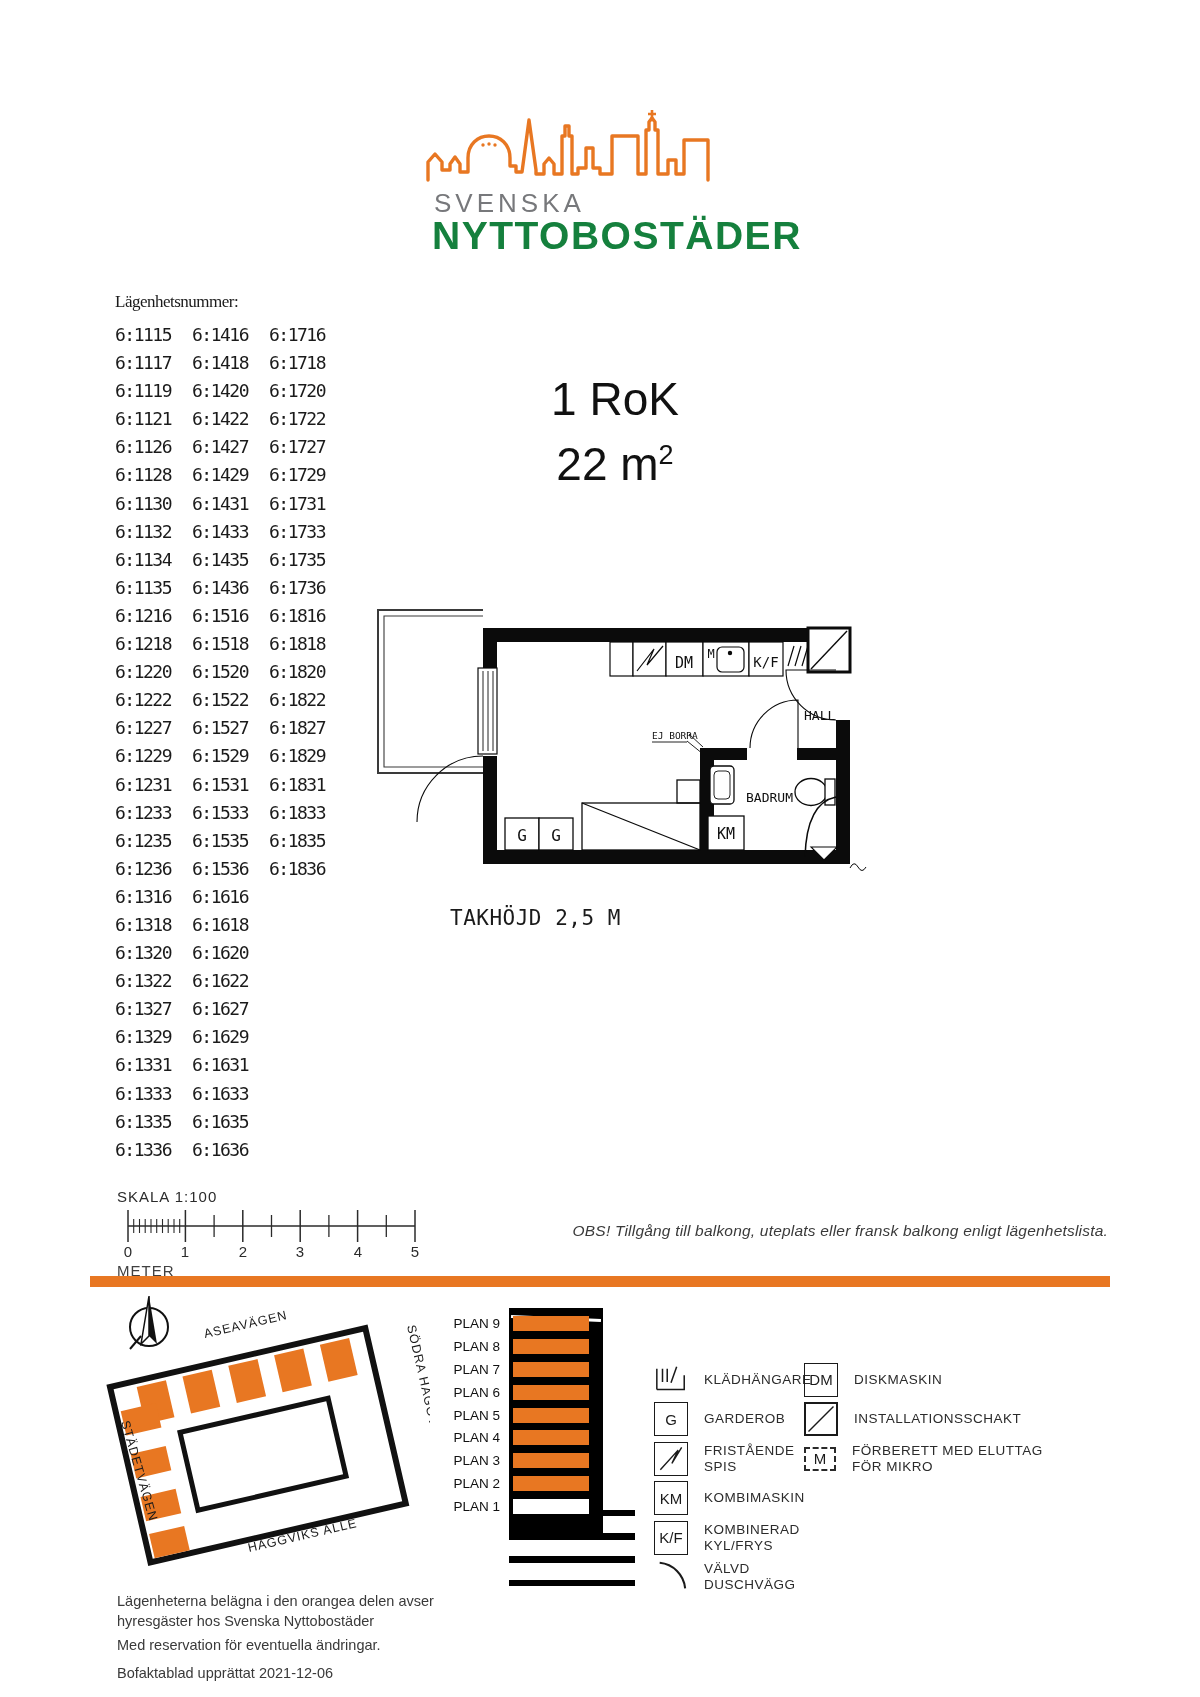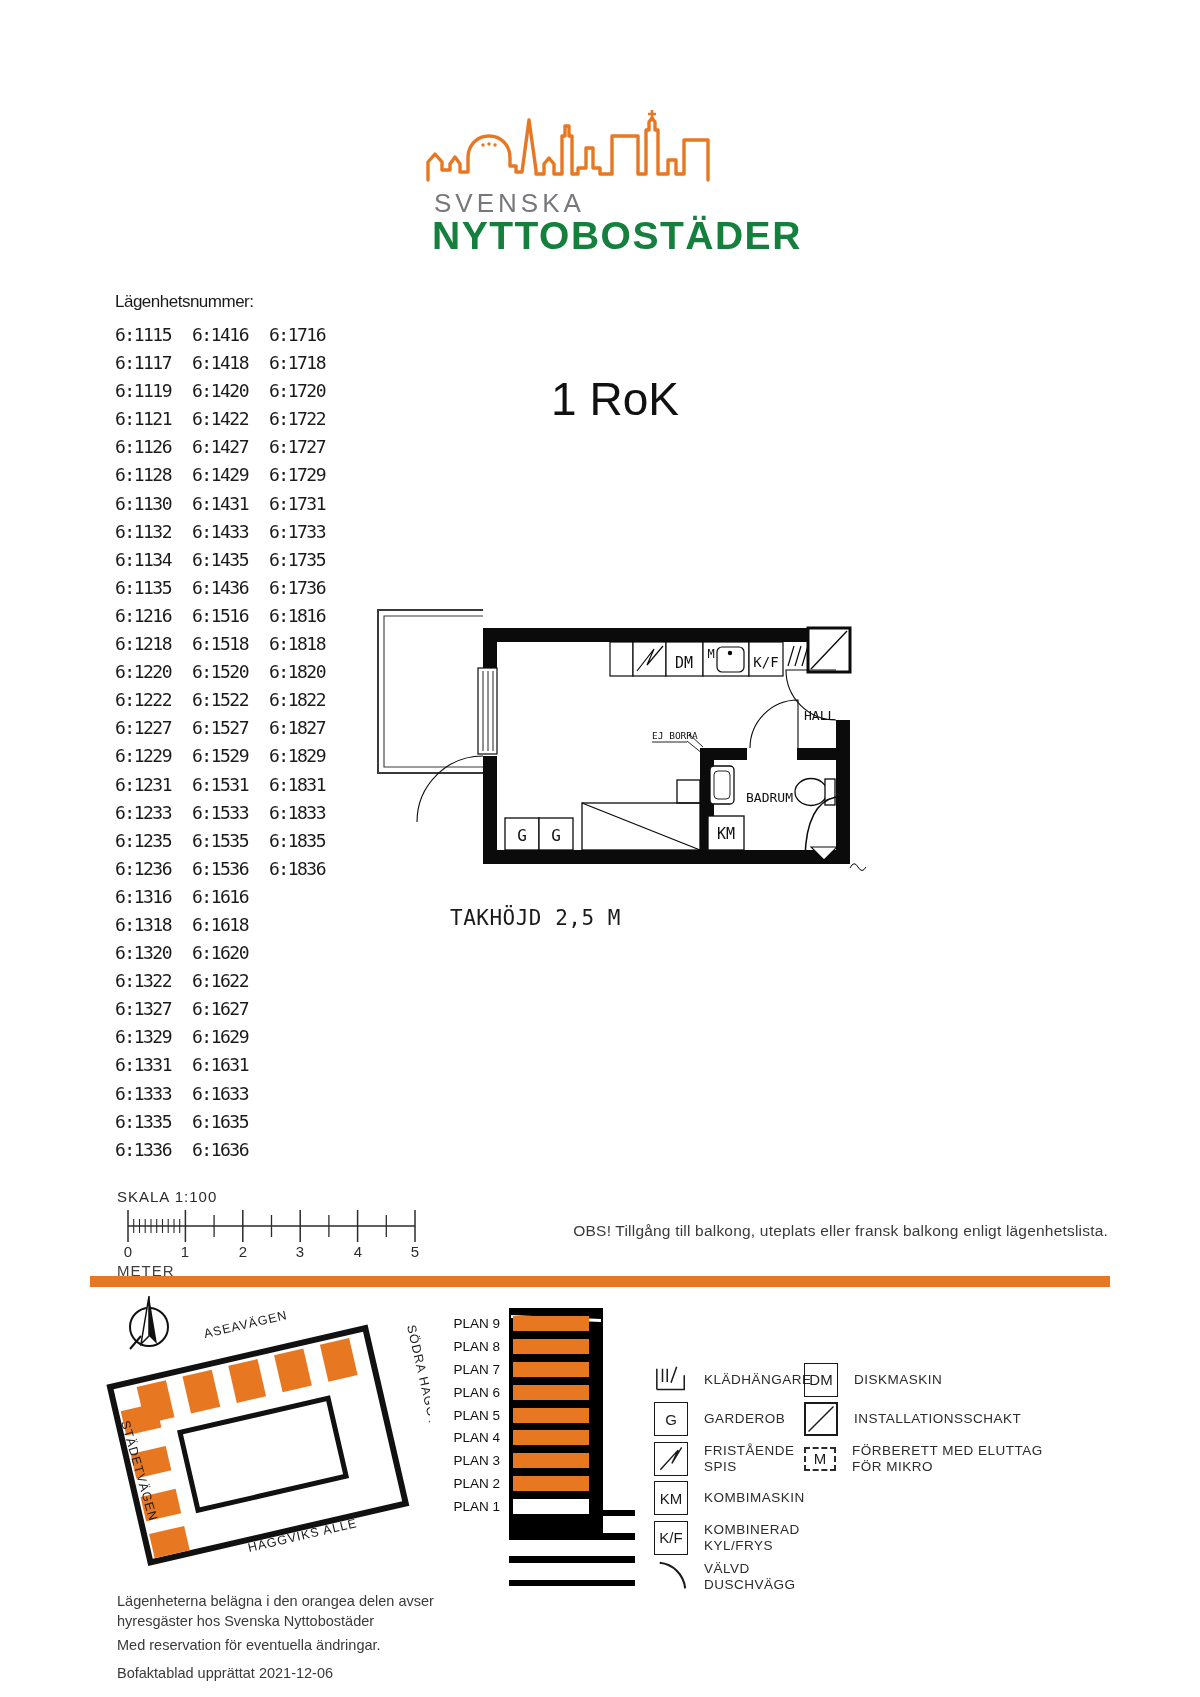--- a/index.html
+++ b/index.html
@@ -9,21 +9,21 @@
   .mono{font-family:"DejaVu Sans Mono",monospace;margin-top:36px;}
 
   
   .logo{left:398px;top:100px;width:330px;height:150px;}
   .skyline{position:absolute;left:28px;top:2px;}
   .brand1{position:absolute;left:36px;top:88px;font-size:26px;letter-spacing:4px;color:#77787B;}
   .brand2{position:absolute;left:34px;top:114px;font-size:39px;font-weight:bold;letter-spacing:1.5px;color:#15803d;}
 
   
   .apt{left:115px;top:292px;width:260px;}
-  .apt-title{font-family:Liberation Sans, sans-serif;font-size:17px;letter-spacing:-0.5px;margin-bottom:9px;}
+  .apt-title{font-family:Liberation Serif, serif;font-size:17px;letter-spacing:-0.5px;margin-bottom:9px;}
   .apt-cols{display:flex;}
   .apt-col{width:77px;}
   .apt-num{font-family:"DejaVu Sans Mono",monospace;font-size:18px;letter-spacing:-1.5px;
            line-height:28.1px;white-space:nowrap;}
 
   
   .unit-title{left:450px;top:372px;width:330px;text-align:center;}
   .rok{font-size:46px;line-height:54px;color:#111;}
   .area{font-size:46px;line-height:58px;color:#111;}
   .area sup{font-size:27px;}
@@ -36,21 +36,21 @@
   
   .skala{left:117px;top:1188px;font-size:15px;letter-spacing:1px;color:#2b2b2b;}
   .scalebar{left:115px;top:1204px;}
   .scale-nums{left:115px;top:1243px;width:310px;height:18px;}
   .scale-num{position:absolute;transform:translateX(-50%);font-size:15px;color:#2b2b2b;}
   .scale-num:nth-child(1){left:13px}.scale-num:nth-child(2){left:70px}
   .scale-num:nth-child(3){left:128px}.scale-num:nth-child(4){left:185px}
   .scale-num:nth-child(5){left:243px}.scale-num:nth-child(6){left:300px}
   .meter{left:117px;top:1262px;font-size:15px;letter-spacing:1px;color:#404040;}
 
-  .obs{left:560px;top:1222px;width:548px;text-align:right;font-size:15.5px;color:#3a3a3a;letter-spacing:0.2px;}
+  .obs{left:560px;top:1222px;width:548px;text-align:right;font-size:15.5px;color:#3a3a3a;letter-spacing:0.2px;font-style:italic;}
   .divider{left:90px;top:1276px;width:1020px;height:11px;background:#E87722;}
 
   
   .map{left:85px;top:1292px;}
   .map text{font-size:12.5px;letter-spacing:1px;fill:#1a1a1a;}
 
   
   .bldg{left:425px;top:1290px;width:235px;height:310px;}
   .tower-bg{position:absolute;left:84px;top:18px;width:94px;height:225px;background:#000;}
   .roof{position:absolute;left:86px;top:27px;width:90px;height:3px;background:#fff;transform:rotate(2.5deg);}
@@ -202,20 +202,21 @@
           <div class="apt-num">6:1831</div>
           <div class="apt-num">6:1833</div>
           <div class="apt-num">6:1835</div>
           <div class="apt-num">6:1836</div>
         </div>
     </div>
   </section>
 
   <section class="abs unit-title">
     <div class="rok">1 RoK</div>
+    <div class="area"><span>22 m</span><sup>2</sup></div>
   </section>
 
   <svg class="abs plan" width="500" height="302" viewBox="0 0 500 302">
 
     <g stroke="#3a3a3a" fill="none">
       <path d="M113,40 H8 V203 H113" stroke-width="2"></path>
       <path d="M113,46 H14 V197 H113" stroke-width="1.1"></path>
     </g>
 
     <g fill="#0b0b0b" stroke="none">

